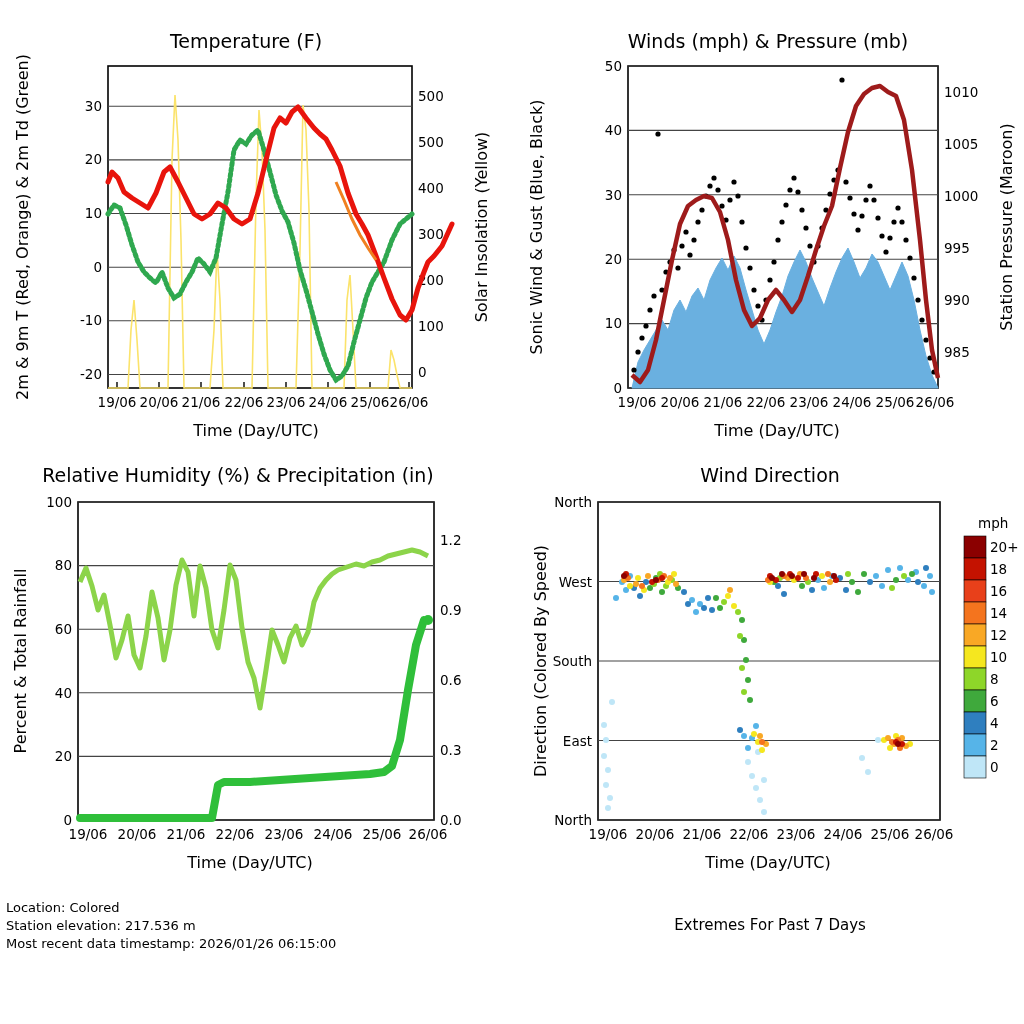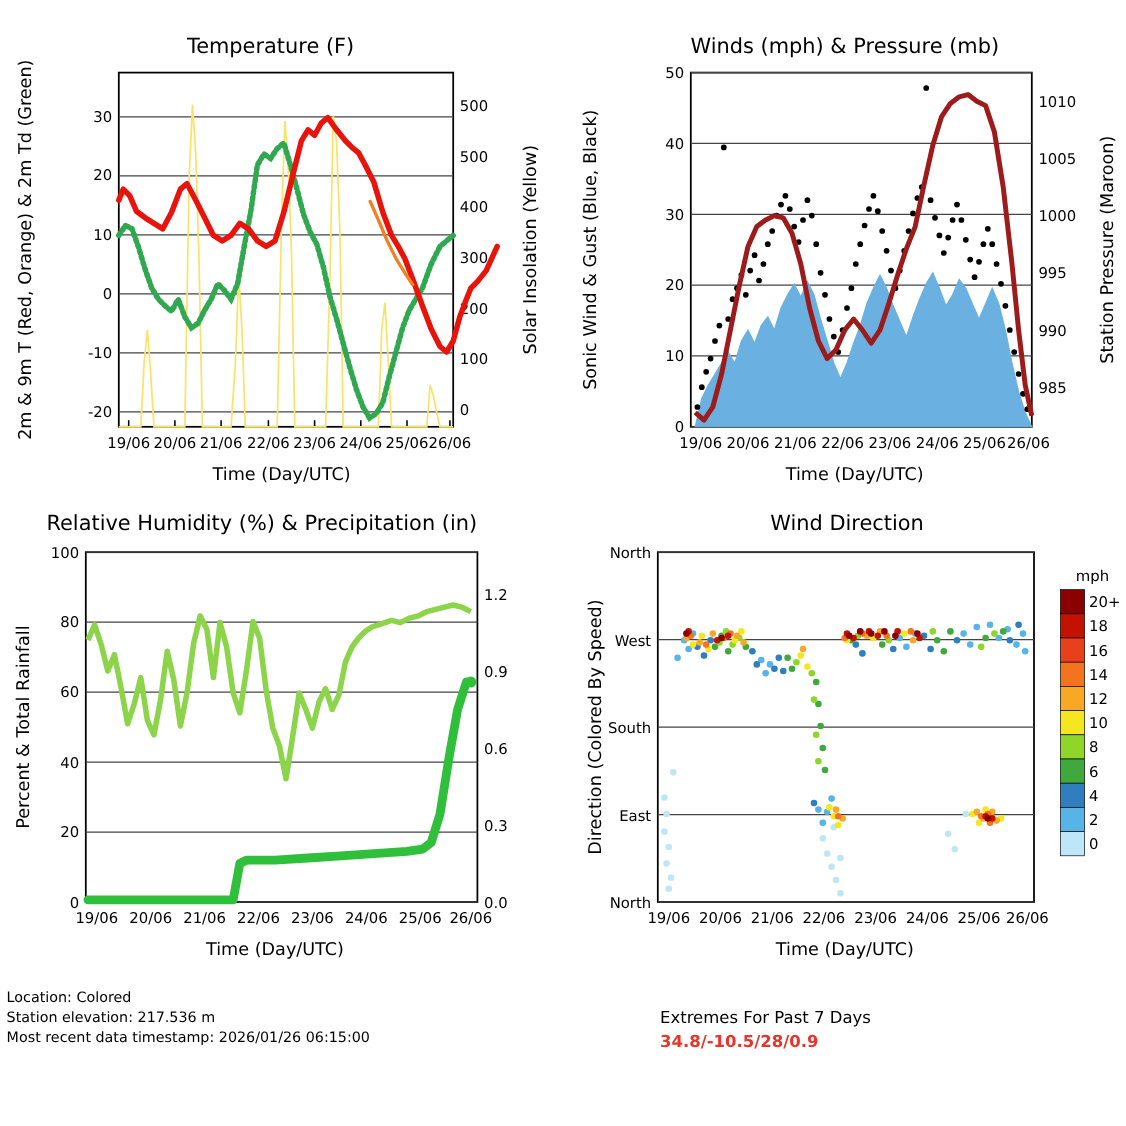--- a/index.html
+++ b/index.html
@@ -4,21 +4,21 @@
 <style>
   html,body{margin:0;padding:0;background:#fff;}
   body{width:1024px;height:1024px;font-family:"DejaVu Sans",sans-serif;color:#000;overflow:hidden;}
   .page{position:relative;width:1024px;height:1024px;}
   .panel{position:absolute;}
   .ptitle{font-size:19px;text-align:center;}
   .axis-label{font-size:16px;}
   .tick{font-size:13.5px;}
   svg{display:block;overflow:visible;}
   .footer{font-size:13px;line-height:18px;}
-  .extremes{font-size:15px;}
+  .extremes{font-size:15px;text-align:center;}
   .extval{color:#e8342a;font-weight:bold;font-size:15px;}
 </style>
 </head>
 <body>
 
 <div class="page">
 
   <div class="panel" style="left:0px;top:0px;width:512px;height:440px;">
     <svg width="512" height="440" viewBox="0 0 512 440">
       <text x="246" y="48" class="ptitle" text-anchor="middle">Temperature (F)</text>
@@ -501,16 +501,15 @@
   </div>
 
   <div class="panel footer" style="left:6px;top:899px;width:500px;">
     <div>Location: Colored</div>
     <div>Station elevation: 217.536 m</div>
     <div>Most recent data timestamp: 2026/01/26 06:15:00</div>
   </div>
 
   <div class="panel extremes" style="left:600px;top:916px;width:340px;">
     <div>Extremes For Past 7 Days</div>
-    <div class="extval" style="margin-top:4px;">34.8/-10.5/28/0.9</div>
   </div>
 
 </div>
 
 </body></html>

